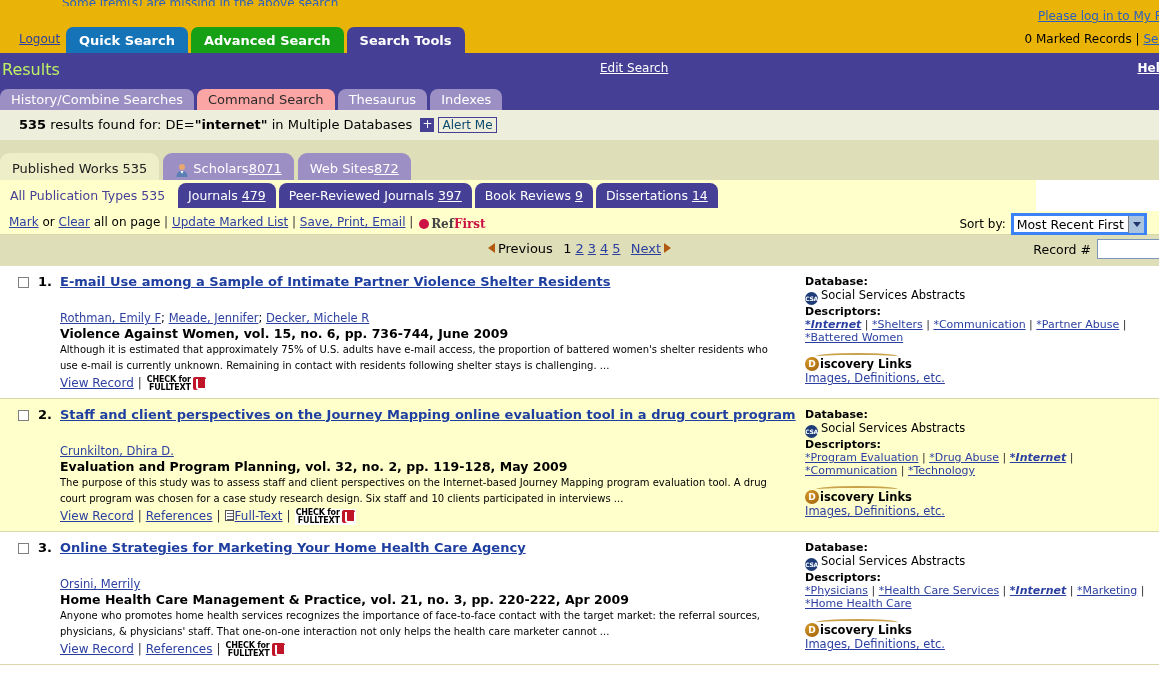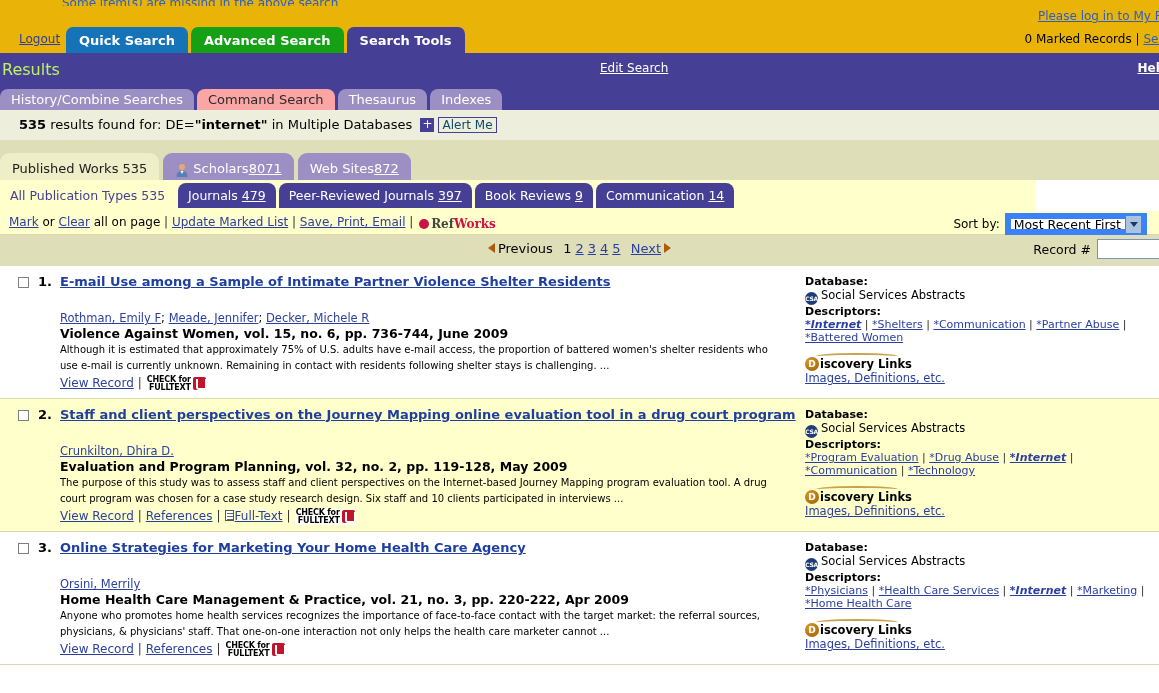--- a/index.html
+++ b/index.html
@@ -265,21 +265,21 @@
   .rw-works { color: #cc1144; font-weight: bold; font-family: "DejaVu Serif", "Liberation Serif", serif; font-size: 12px; }
   .marktoolbar .right {
     position: absolute;
     right: 12px; top: 2px;
     font-size: 12px;
     display: flex;
     align-items: center;
     gap: 5px;
   }
   .sel {
-    border: 6px solid #3b82f6;
+    border: 3px solid #3b82f6;
     background: #ffffff;
     height: 22px;
     display: flex;
     align-items: center;
     padding: 0 0 0 3px;
     font-size: 12.5px;
   }
   .sel .arrowbox {
     width: 16px; height: 17px;
     background: #aac4e0;
@@ -580,27 +580,27 @@
   <div class="pubtab">
     <span>Journals </span><u>479</u>
   </div>
   <div class="pubtab">
     <span>Peer-Reviewed Journals </span><u>397</u>
   </div>
   <div class="pubtab">
     <span>Book Reviews </span><u>9</u>
   </div>
   <div class="pubtab">
-    <span>Communication </span><u>14</u>
+    <span>Dissertations </span><u>14</u>
   </div>
 </div>
 
 <div class="marktoolbar">
   <div class="left">
-    <a href="#">Mark</a><span> or </span><a href="#">Clear</a><span> all on page </span><span class="sepbar">| </span><a href="#">Update Marked List</a><span class="sepbar"> | </span><a href="#">Save, Print, Email</a><span class="sepbar"> | </span><span class="refworks"><span class="rw-dot"></span><span class="rw-ref">Ref</span><span class="rw-works">Works</span></span>
+    <a href="#">Mark</a><span> or </span><a href="#">Clear</a><span> all on page </span><span class="sepbar">| </span><a href="#">Update Marked List</a><span class="sepbar"> | </span><a href="#">Save, Print, Email</a><span class="sepbar"> | </span><span class="refworks"><span class="rw-dot"></span><span class="rw-ref">Ref</span><span class="rw-works">First</span></span>
   </div>
   <div class="right">
     <span>Sort by:</span>
     <div class="sel">
       <span>Most Recent First</span>
       <span class="arrowbox">
           <span class="caret-down"></span>
         </span>
     </div>
   </div>

